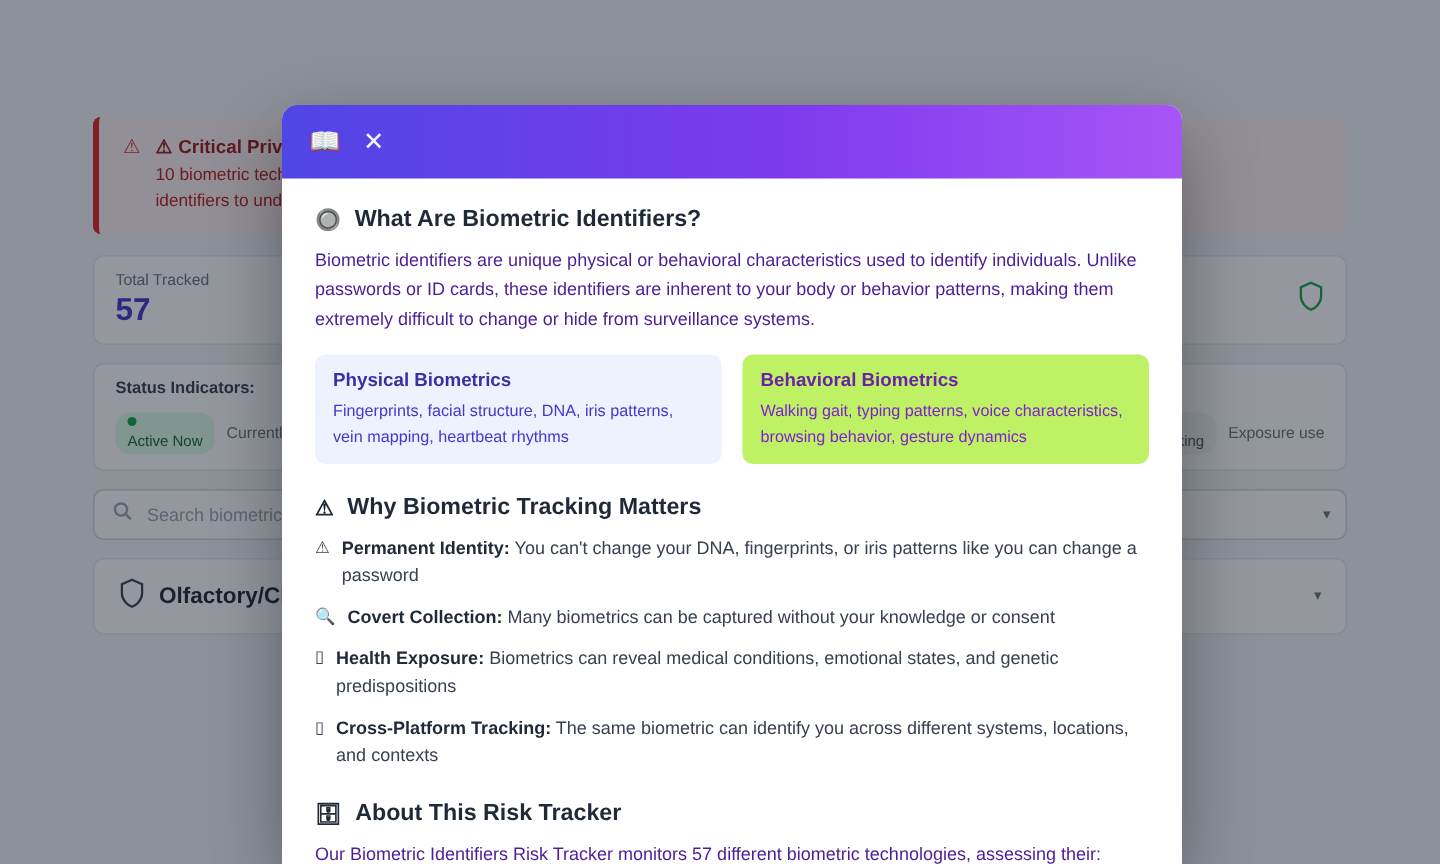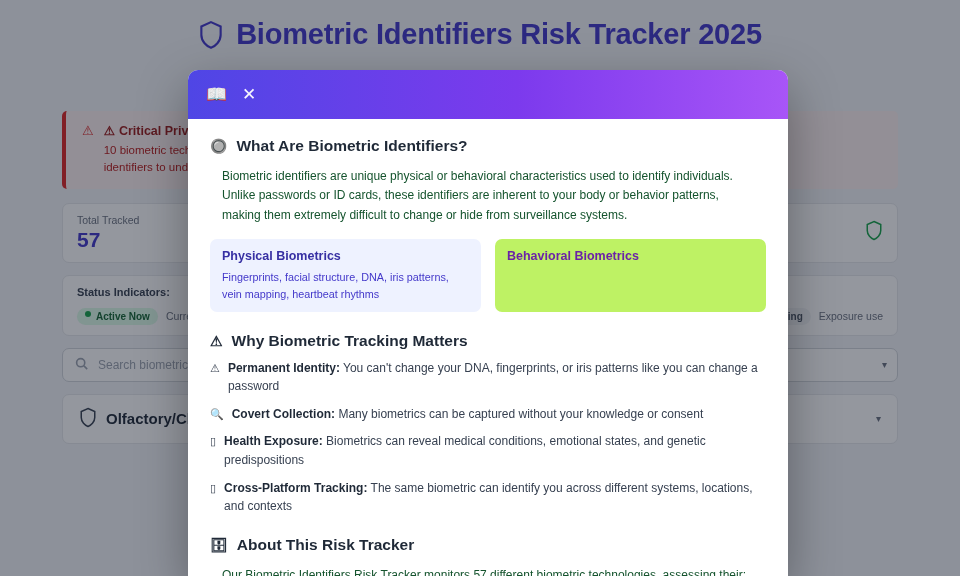--- a/index.html
+++ b/index.html
@@ -65,22 +65,22 @@
     padding: 10px 14px;
   }
   .status-title { font-size: 11px; font-weight: bold; color: #374151; }
   .status-items {
     display: flex; align-items: center; gap: 8px; margin-top: 10px;
     flex-wrap: nowrap;
   }
   .pill {
     display: inline-flex; align-items: flex-start; gap: 5px;
     background: #dcfce7; color: #166534;
-    font-size: 10px; font-weight: bold;
-    border-radius: 10px; padding: 3px 8px;
+    font-size: 10px; font-weight: normal;
+    border-radius: 10px; padding: 3px 8px; flex-direction: column;
   }
   .pill .dot { width: 6px; height: 6px; border-radius: 50%; background: #16a34a; display: inline-block;}
   .pill.gray { background: #f3f4f6; color: #4b5563; }
   .pill.gray .dot { background: #9ca3af; }
   .status-desc { font-size: 10.5px; color: #6b7280; }
   .status-spacer { flex: 1; }
 
   .search-row {
     display: flex; gap: 12px; margin: 12px 62px 0 62px;
   }
@@ -145,21 +145,21 @@
   .modal-body::-webkit-scrollbar { width: 9px; }
   .modal-body::-webkit-scrollbar-track { background: #f3f4f6; }
   .modal-body::-webkit-scrollbar-thumb { background: #cfd2d8; border-radius: 5px; }
 
   .sec-title {
     display: flex; align-items: center; gap: 9px;
     font-size: 15.5px; font-weight: bold; color: #1f2937;
     margin: 0 0 9px 0;
   }
   .sec-title .ic { font-size: 14px; }
-  .para { font-size: 12px; color: #14532d; line-height: 1.62; margin: 12px; }
+  .para { font-size: 12px; color: #4c1d95; line-height: 1.62; margin: 0; }
 
   .two-col { display: flex; gap: 14px; margin-top: 14px; }
   .info-box { flex: 1; border-radius: 7px; padding: 10px 12px; }
   .info-box.blue { background: #eef2ff; }
   .info-box.purple { background: #bef264; }
   .info-box h4 { margin: 0 0 6px 0; font-size: 12.5px; font-weight: bold; }
   .info-box.blue h4 { color: #3730a3; }
   .info-box.purple h4 { color: #6b21a8; }
   .info-box p { margin: 0; font-size: 10.8px; line-height: 1.5; }
   .info-box.blue p { color: #4338ca; }
@@ -174,28 +174,20 @@
   }
   .bullet-list li .bi { font-size: 11px; flex: 0 0 auto; padding-top: 1px; }
   .bullet-list li b { color: #1f2937; }
 </style>
 </head>
 <body>
 
 <div id="page-bg">
 
   <div class="app-header">
-    <div class="app-title-row">
-      <span>
-        <svg class="shield-big" viewBox="0 0 24 28" fill="none" stroke="#4338ca" stroke-width="2">
-          <path d="M12 2 L21 6 V14 C21 20 16 24.5 12 26 C8 24.5 3 20 3 14 V6 Z"></path>
-        </svg>
-      </span>
-      <span class="app-title">Biometric Identifiers Risk Tracker 2025</span>
-    </div>
   </div>
 
   <div class="alert-banner">
     <div class="alert-icon">⚠</div>
     <div>
       <div class="alert-title">
         <span class="inline-warn">⚠</span><span>Critical Privacy Alert</span>
       </div>
       <div class="alert-body">
         <div>10 biometric technologies are rated CRITICAL risk. Review high-risk</div>
@@ -287,20 +279,21 @@
     </h3>
     <p class="para">Biometric identifiers are unique physical or behavioral characteristics used to identify individuals. Unlike passwords or ID cards, these identifiers are inherent to your body or behavior patterns, making them extremely difficult to change or hide from surveillance systems.</p>
 
     <div class="two-col">
       <div class="info-box blue">
         <h4>Physical Biometrics</h4>
         <p>Fingerprints, facial structure, DNA, iris patterns, vein mapping, heartbeat rhythms</p>
       </div>
       <div class="info-box purple">
         <h4>Behavioral Biometrics</h4>
+        <p>Walking gait, typing patterns, voice characteristics, browsing behavior, gesture dynamics</p>
       </div>
     </div>
 
     <h3 class="sec-title sec-gap">
       <span class="ic">⚠</span>
       <span>Why Biometric Tracking Matters</span>
     </h3>
     <ul class="bullet-list">
       <li>
         <span class="bi">⚠</span>

